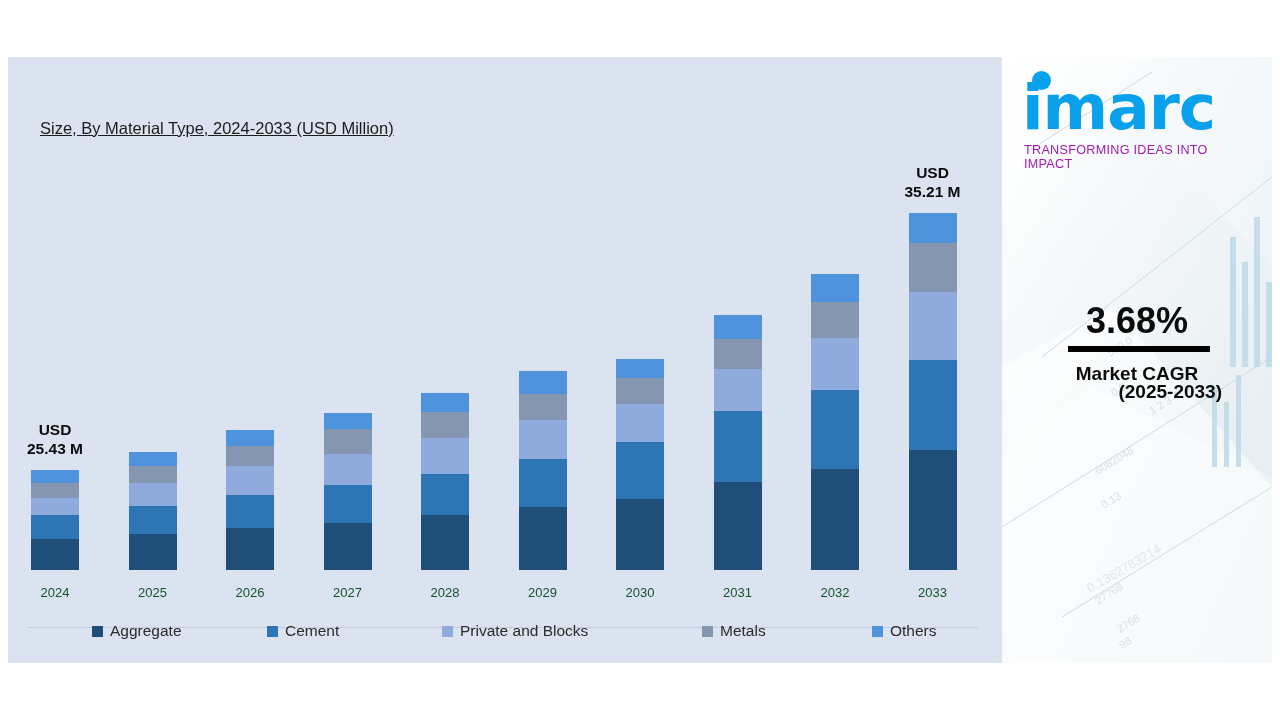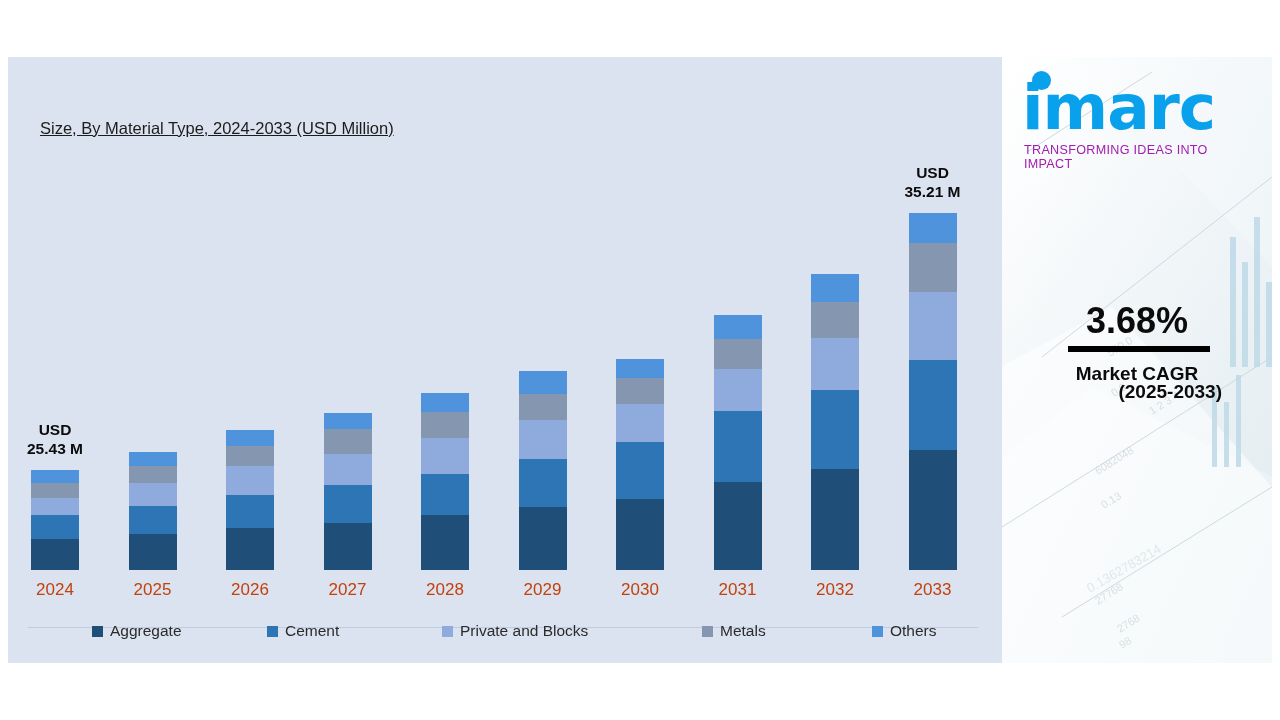--- a/index.html
+++ b/index.html
@@ -72,22 +72,22 @@
   .seg {
     width: 48px;
     display: block;
   }
   .xlabel {
     position: absolute;
     bottom: -30px;
     left: -16px;
     width: 80px;
     text-align: center;
-    font-size: 17px;
-    color: #c2410c;
+    font-size: 13px;
+    color: #14532d;
   }
   .value-label {
     position: absolute;
     left: -26px;
     width: 100px;
     text-align: center;
     font-size: 15.5px;
     font-weight: bold;
     color: #0b0b0b;
     line-height: 19px;

